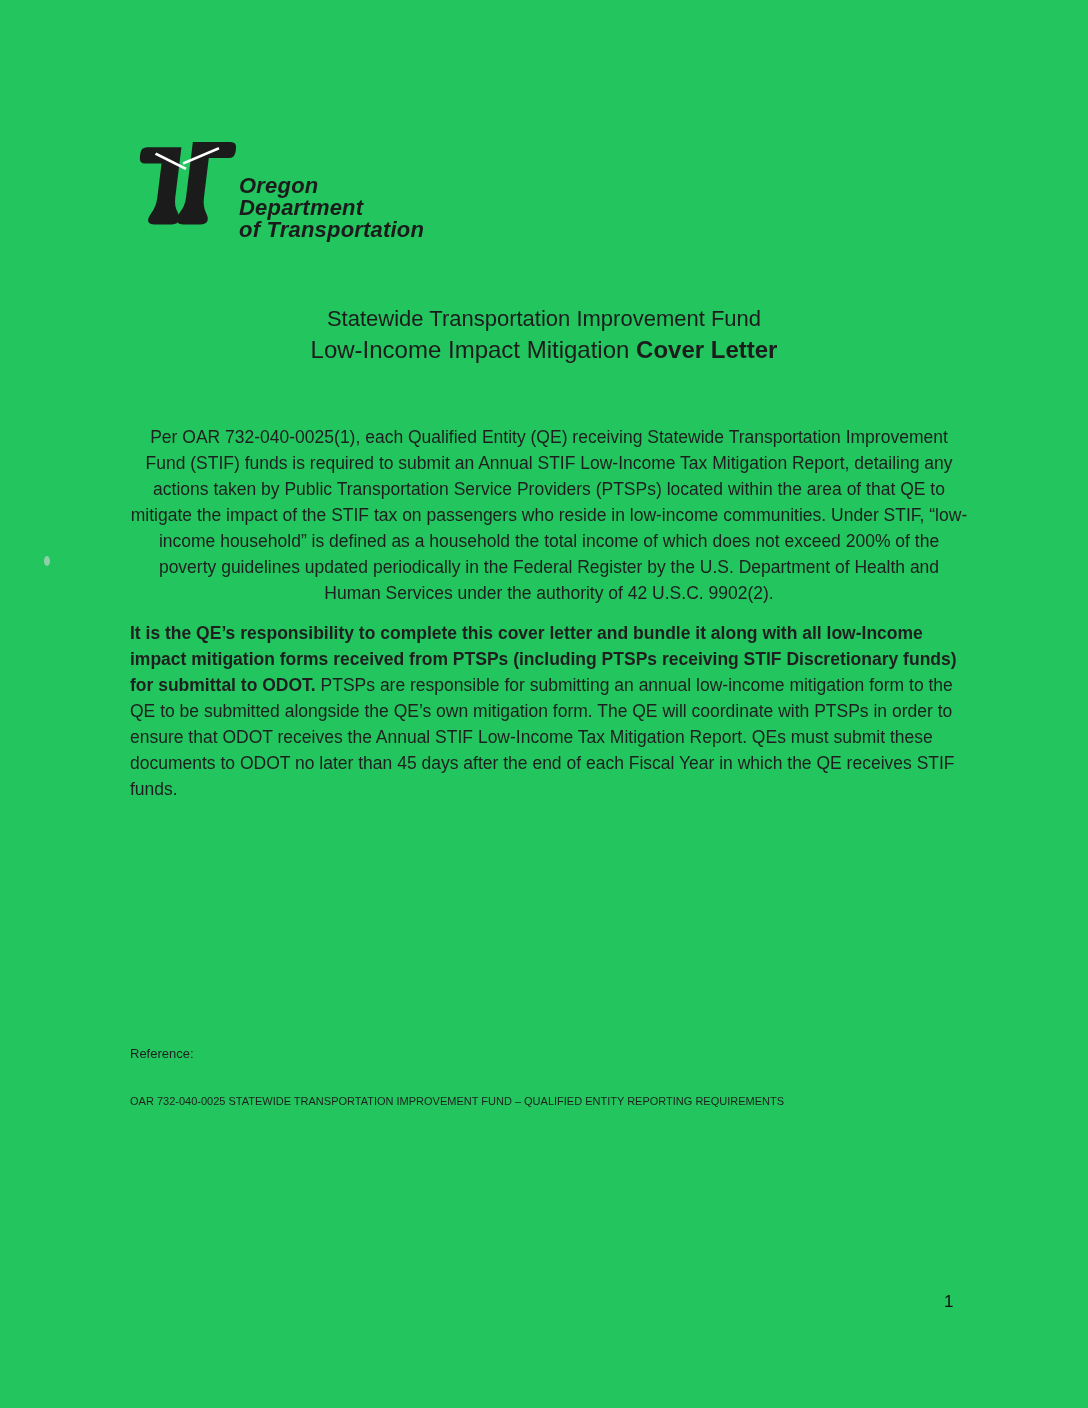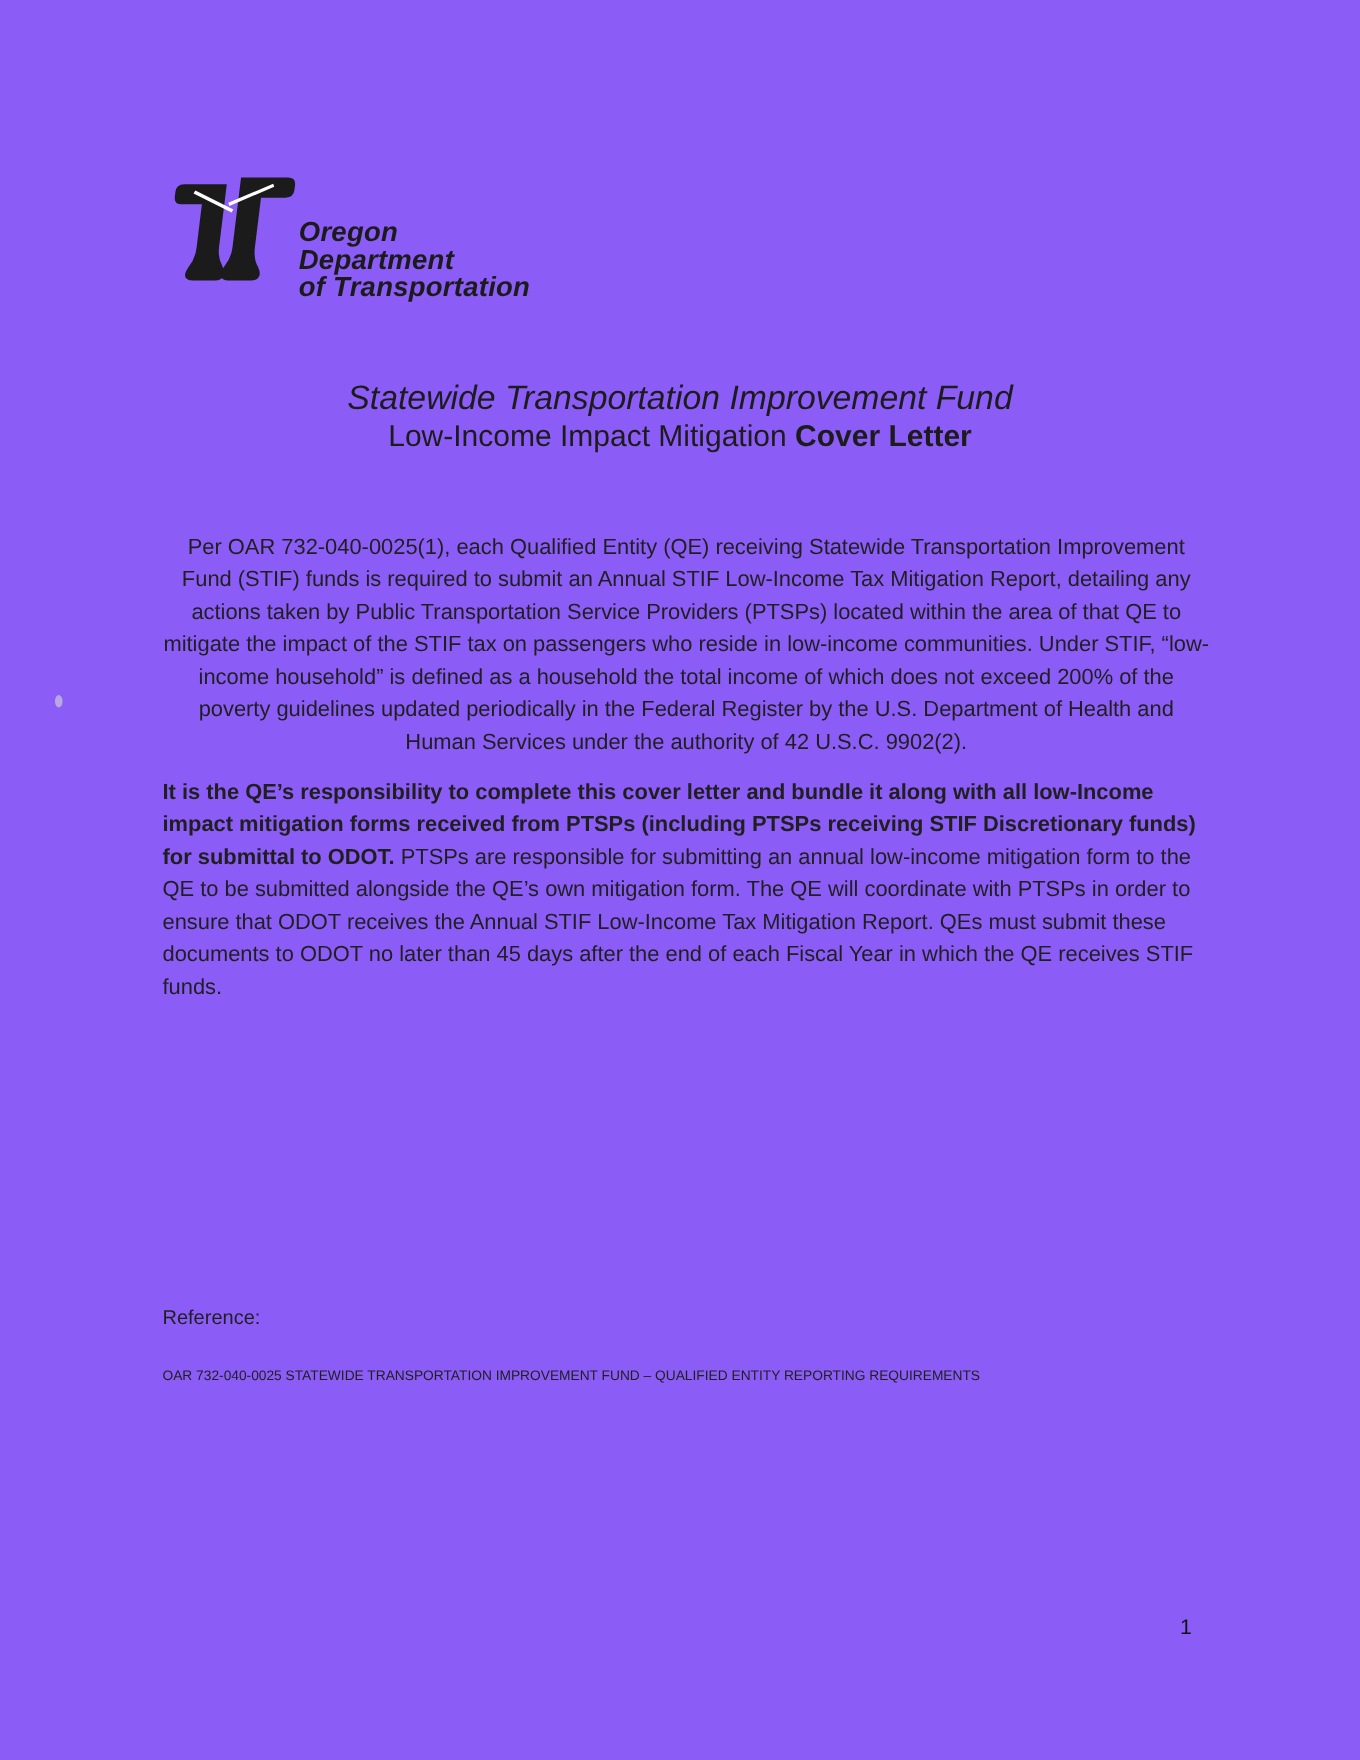--- a/index.html
+++ b/index.html
@@ -4,21 +4,21 @@
 <style>
   html, body {
     margin: 0;
     padding: 0;
     background: #ffffff;
   }
   .page {
     position: relative;
     width: 1088px;
     height: 1408px;
-    background: #8b5cf6;
+    background: #22c55e;
     font-family: "Liberation Sans", sans-serif;
     color: #1d1d1d;
     overflow: hidden;
   }
 
   
   .logo {
     position: absolute;
     left: 133px;
     top: 135px;
@@ -44,23 +44,22 @@
   
   .title-block {
     position: absolute;
     left: 0;
     top: 303px;
     width: 100%;
     text-align: center;
     color: #1c1c1c;
   }
   .title-line-1 {
-    font-size: 27px;
+    font-size: 22px;
     line-height: 31px;
-    font-style: italic;
   }
   .title-line-2 {
     font-size: 24px;
     line-height: 31px;
   }
   .title-line-3 {
     font-size: 18px;
     line-height: 28px;
   }
   .title-line-2 strong { font-weight: bold; }
@@ -78,21 +77,21 @@
   }
   .para-1 { top: 424px; text-align: center; }
   .para-2 { top: 620px; }
   .para strong { font-weight: bold; }
 
   
   .ref-label {
     position: absolute;
     left: 130px;
     top: 1046px;
-    font-size: 16px;
+    font-size: 13px;
     color: #1f1f1f;
   }
   .ref-citation {
     position: absolute;
     left: 130px;
     top: 1085px;
     width: 800px;
     font-size: 11px;
     line-height: 33px;
     color: #1f1f1f;

